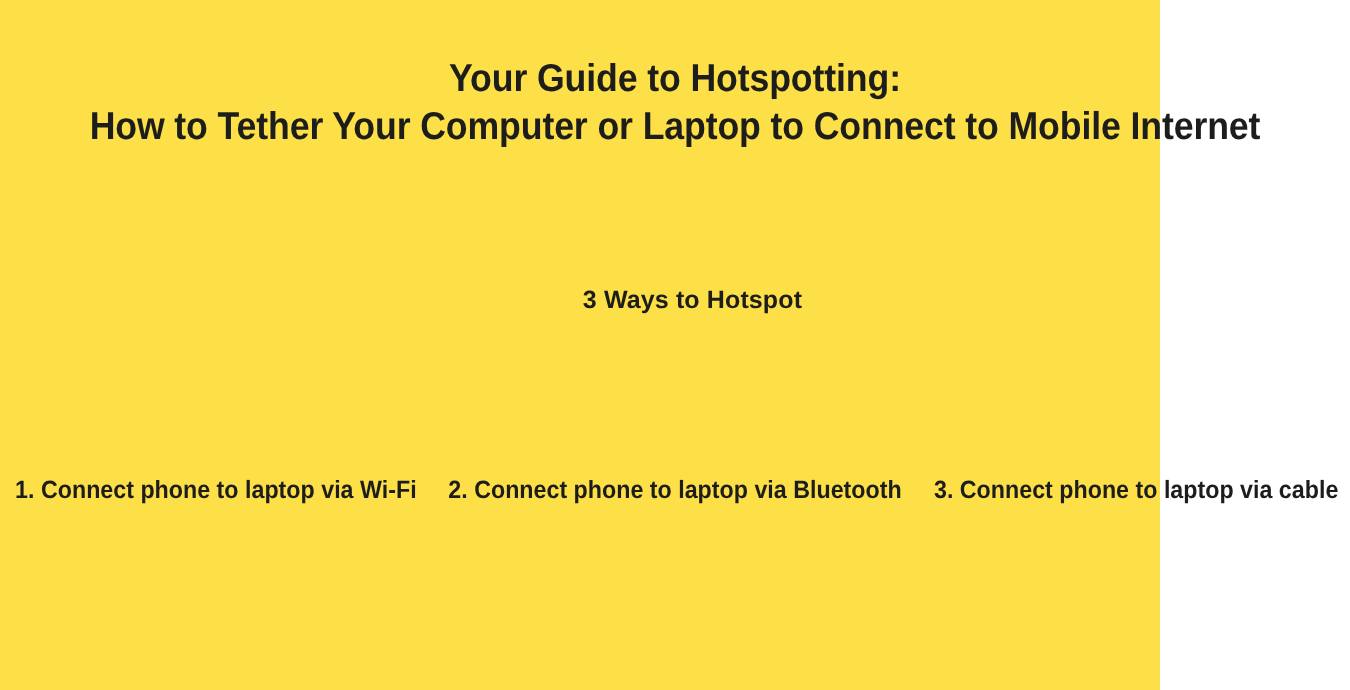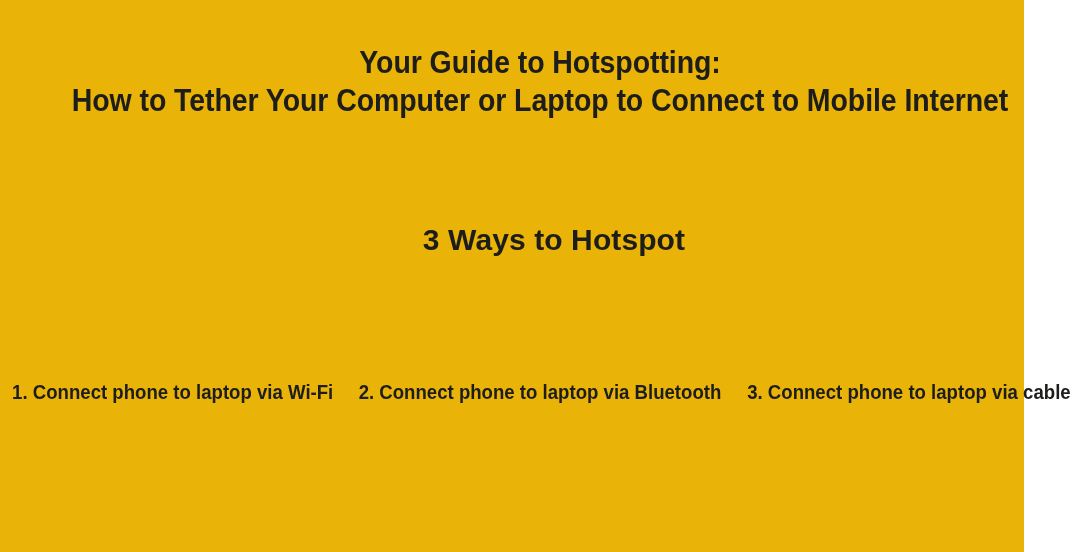--- a/index.html
+++ b/index.html
@@ -11,23 +11,23 @@
     width: 1080px;
     height: 552px;
     overflow: hidden;
     font-family: "Liberation Sans", sans-serif;
     color: #1a1a1a;
     -webkit-font-smoothing: antialiased;
   }
 
   .page {
     position: relative;
-    width: 1024px;
+    width: 928px;
     height: 552px;
-    background: #eab308;
+    background: #fde047;
   }
 
   
   .title-block {
     position: absolute;
     left: 0;
     top: 44px;
     width: 1080px;
     text-align: center;
   }
@@ -53,21 +53,21 @@
     left: 0;
     top: 222px;
     width: 1080px;
     text-align: center;
     padding-left: 28px;
     box-sizing: border-box;
   }
   .section-heading .heading-text {
     font-family: "Liberation Sans", sans-serif;
     font-weight: bold;
-    font-size: 30px;
+    font-size: 20px;
     line-height: 36px;
     letter-spacing: 0.1px;
     color: #1d1d1b;
     white-space: nowrap;
   }
 
   
   .steps-row {
     position: absolute;
     left: 0;

